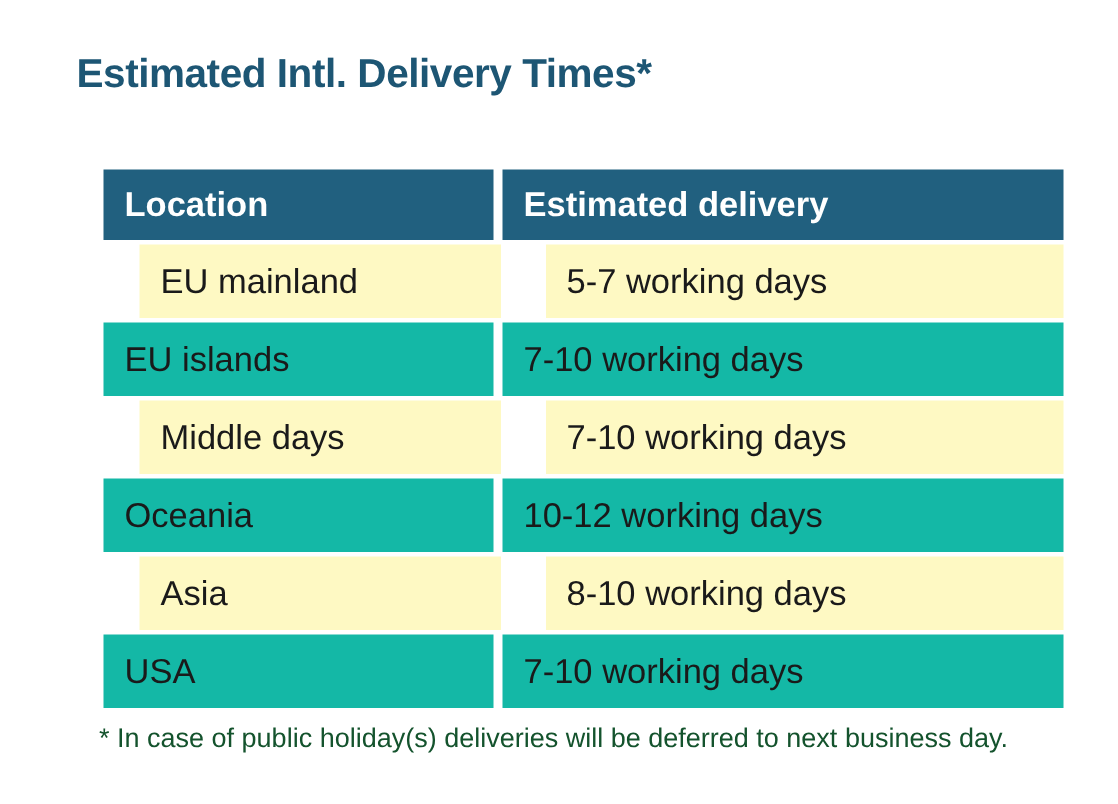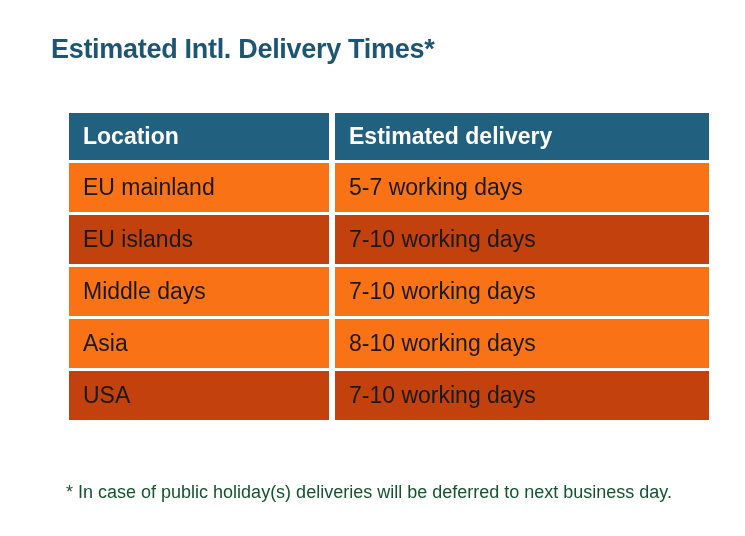--- a/index.html
+++ b/index.html
@@ -82,24 +82,25 @@
   .row.header-row .cell {
     height: 47px;
     background: #21607f;
     color: #ffffff;
     font-weight: 700;
     font-size: 23px;
   }
 
   
   .row.shade-dark .cell {
-    background: #f97316;
+    background: #fef9c3;
+    margin-left: 24px;
   }
   .row.shade-light .cell {
-    background: #c2410c;
+    background: #14b8a6;
   }
 
   
   .footnote {
     position: absolute;
     left: 66px;
     top: 481px;
     font-size: 18px;
     color: #14532d;
     line-height: 1.3;
@@ -128,20 +129,24 @@
     <div class="row shade-light">
       <div class="cell col-location">EU islands</div>
       <div class="cell col-delivery">7-10 working days</div>
     </div>
 
     <div class="row shade-dark">
       <div class="cell col-location">Middle days</div>
       <div class="cell col-delivery">7-10 working days</div>
     </div>
 
+    <div class="row shade-light">
+      <div class="cell col-location">Oceania</div>
+      <div class="cell col-delivery">10-12 working days</div>
+    </div>
 
     <div class="row shade-dark">
       <div class="cell col-location">Asia</div>
       <div class="cell col-delivery">8-10 working days</div>
     </div>
 
     <div class="row shade-light">
       <div class="cell col-location">USA</div>
       <div class="cell col-delivery">7-10 working days</div>
     </div>

